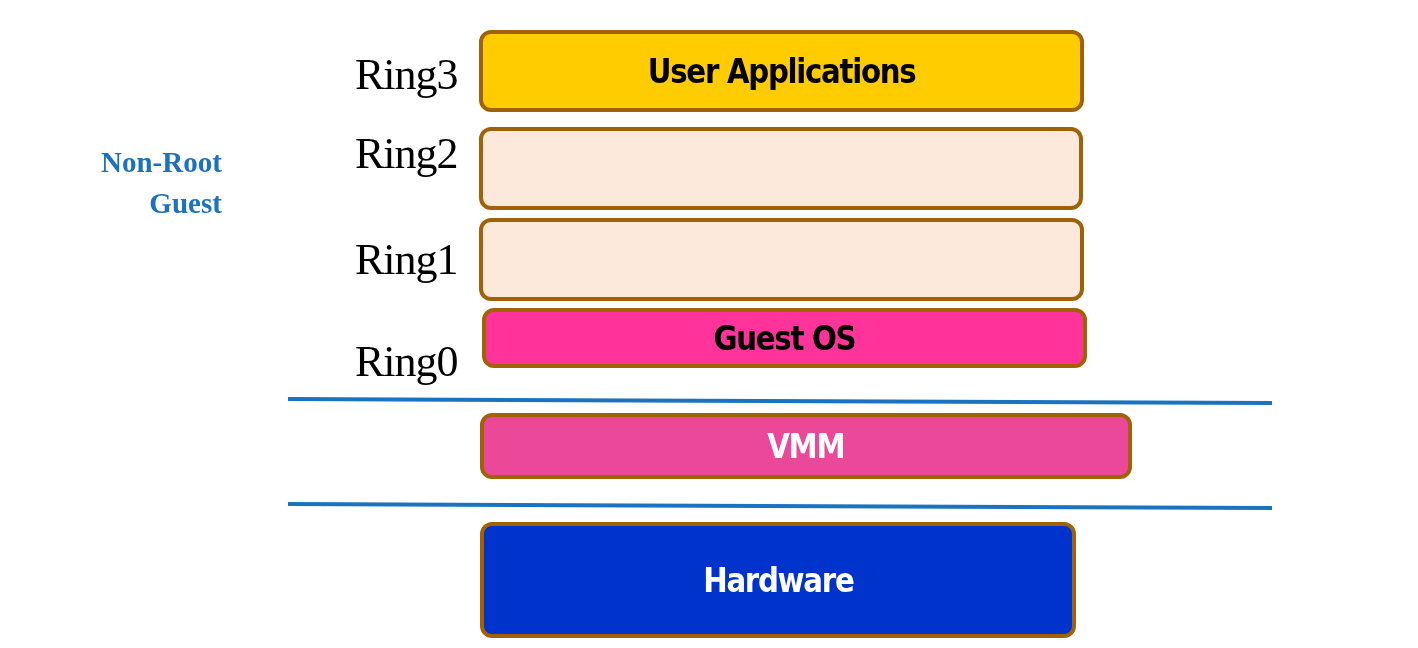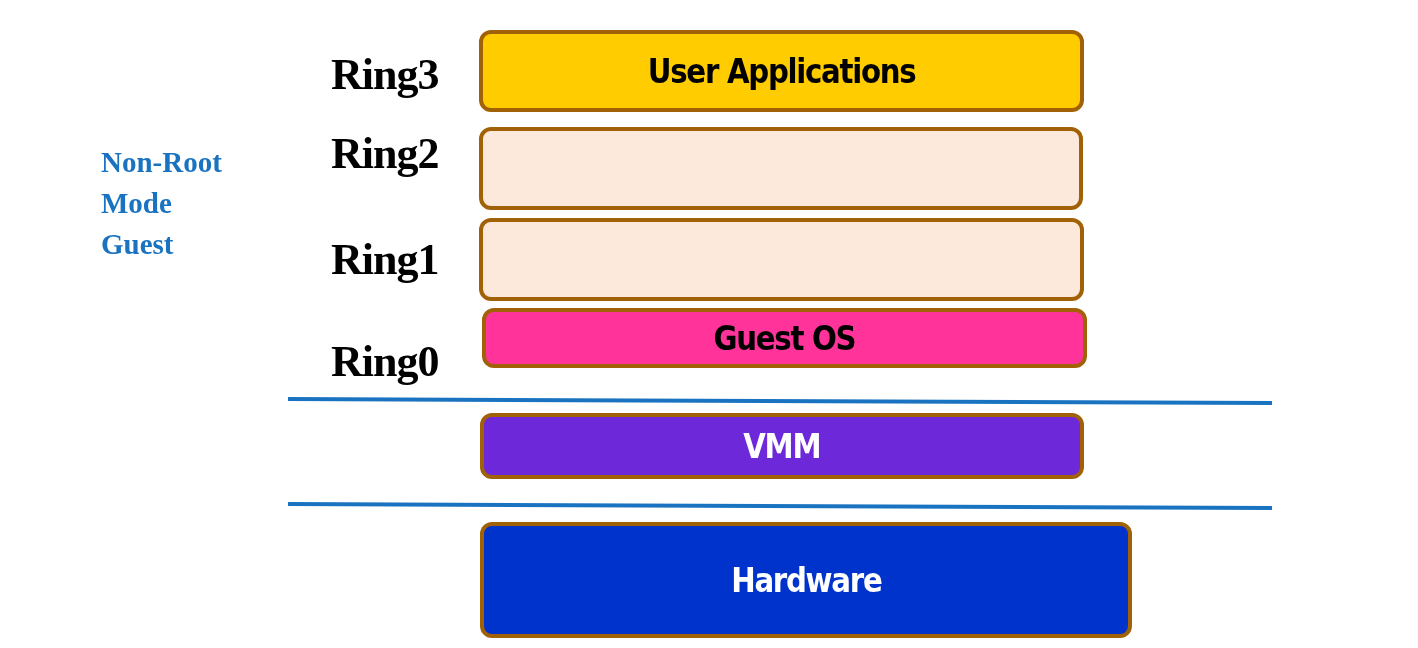--- a/index.html
+++ b/index.html
@@ -9,25 +9,26 @@
     }
     body {
       width: 1418px;
       height: 648px;
       position: relative;
       overflow: hidden;
     }
     .ring-label {
       position: absolute;
       font-family: "Liberation Serif", "DejaVu Serif", serif;
-      font-weight: bold;
+      font-weight: normal;
       font-size: 44px;
       color: #000000;
       line-height: 1;
       letter-spacing: -1px;
+      margin-left: 24px;
     }
     .layer-box {
       position: absolute;
       box-sizing: border-box;
       border: 4px solid #a16207;
       border-radius: 12px;
       display: flex;
       align-items: center;
       justify-content: center;
     }
@@ -48,23 +49,22 @@
     }
     .divider {
       position: absolute;
       height: 4px;
       transform-origin: left center;
     }
   </style>
 </head>
 <body>
 
-<div class="mode-label" style="left:101px; top:142px;">
+<div class="mode-label" style="left:101px; top:142px;text-align:right;">
   <div>Non-Root</div>
-  <div>Mode</div>
   <div>Guest</div>
 </div>
 
 <div class="mode-label" style="left:96px; top:410px; line-height:44px;">
 </div>
 
 <div class="ring-label" style="left:331px; top:53px;">Ring3</div>
 <div class="ring-label" style="left:331px; top:132px;">Ring2</div>
 <div class="ring-label" style="left:331px; top:238px;">Ring1</div>
 <div class="ring-label" style="left:331px; top:340px;">Ring0</div>
@@ -78,19 +78,19 @@
 <div class="layer-box" style="left: 479px; top: 218px; width: 605px; height: 83px; background: rgb(252, 233, 220);">
   <span class="layer-text" style="color: rgb(0, 0, 0);"></span>
 </div>
 <div class="layer-box" style="left: 482px; top: 308px; width: 605px; height: 60px; background: rgb(255, 51, 153);">
   <span class="layer-text" style="color: rgb(0, 0, 0);">Guest OS</span>
 </div>
 
 <div class="divider" style="left: 288px; top: 397px; width: 984px; transform: rotate(0.23deg); background: rgb(26, 115, 192);"></div>
 <div class="divider" style="left: 288px; top: 502px; width: 984px; transform: rotate(0.23deg); background: rgb(26, 115, 192);"></div>
 
-<div class="layer-box" style="left: 480px; top: 413px; width: 604px; height: 66px; background: #6d28d9;">
+<div class="layer-box" style="left: 480px; top: 413px; width: 652px; height: 66px; background: #ec4899;">
   <span class="layer-text" style="color: rgb(255, 255, 255);">VMM</span>
 </div>
 
-<div class="layer-box" style="left: 480px; top: 522px; width: 652px; height: 116px; background: rgb(0, 51, 204);">
+<div class="layer-box" style="left: 480px; top: 522px; width: 596px; height: 116px; background: rgb(0, 51, 204);">
   <span class="layer-text" style="color: rgb(255, 255, 255);">Hardware</span>
 </div>
 
 </body></html>

